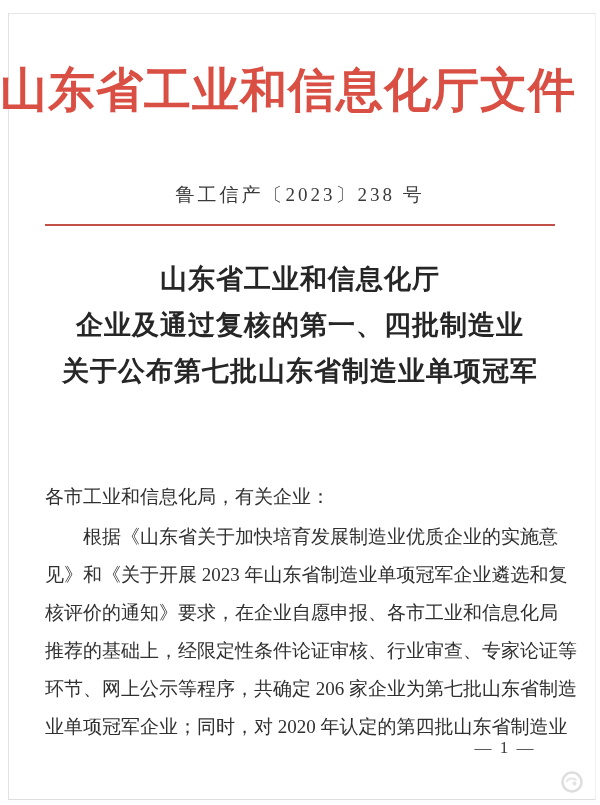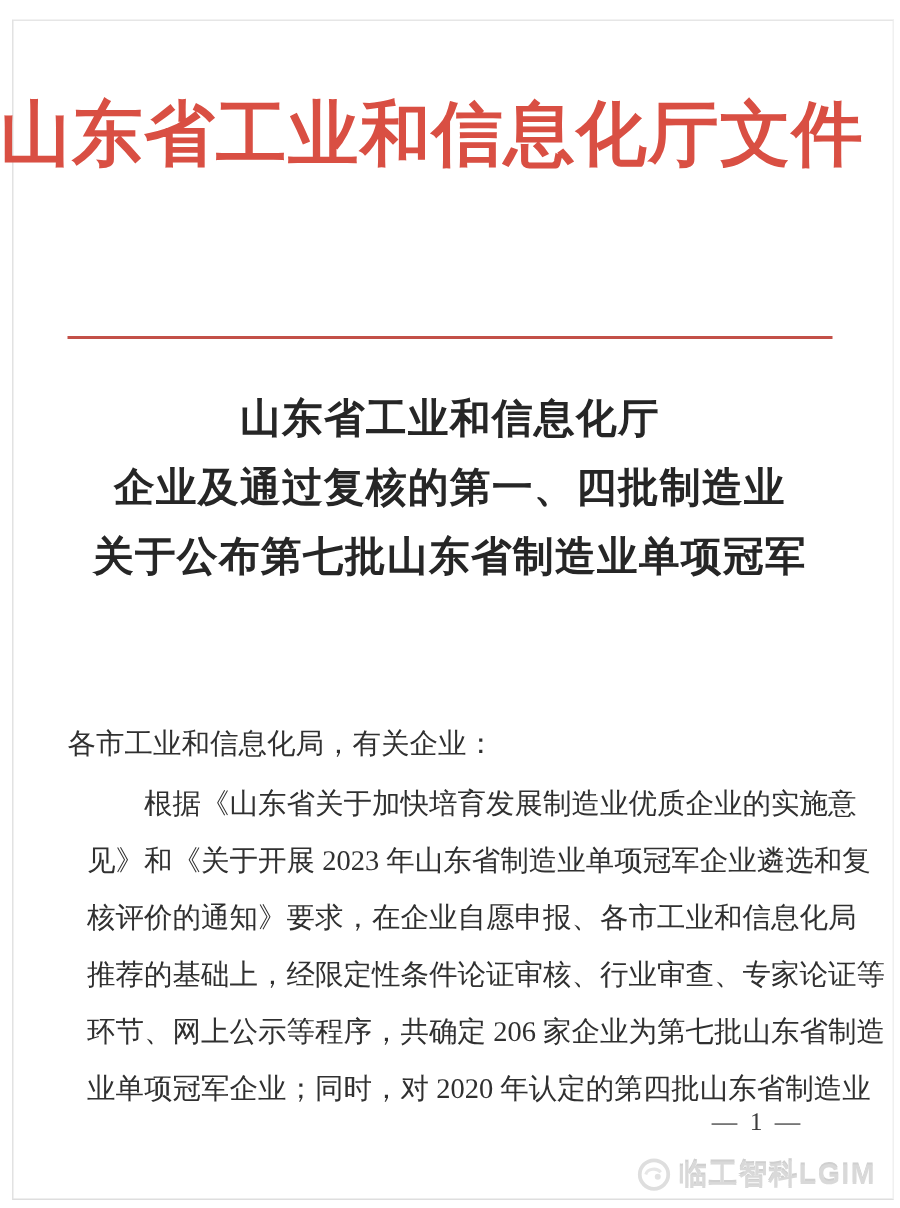--- a/index.html
+++ b/index.html
@@ -64,21 +64,20 @@
   .body-text {
     position: absolute; left: 45px; top: 518px; width: 511px;
     font-size: 19px;
     color: var(--body-black, #303030);
     line-height: 38px;
   }
   .body-line {
     text-align: justify;
     text-align-last: justify;
     white-space: nowrap;
-    margin-left: 13px;
   }
   .body-line.indent { text-indent: 2em; }
 
   .page-number {
     position: absolute; left: 440px; top: 738px; width: 130px;
     text-align: center;
     font-size: 17px;
     color: #3c3c3c;
     letter-spacing: 2px;
   }
@@ -97,20 +96,21 @@
   .watermark-icon { display: inline-block; width: 24px; height: 24px; }
 </style>
 </head>
 <body>
 
 <div class="canvas">
   <div class="page-frame"></div>
 
   <div class="banner">山东省工业和信息化厅文件</div>
 
+  <div class="doc-number">鲁工信产〔2023〕238 号</div>
 
   <div class="red-rule"></div>
 
   <div class="doc-title">
     <div>山东省工业和信息化厅</div>
     <div>企业及通过复核的第一、四批制造业</div>
     <div>关于公布第七批山东省制造业单项冠军</div>
   </div>
 
   <div class="salutation">各市工业和信息化局，有关企业：</div>
@@ -127,15 +127,14 @@
   <div class="page-number">— 1 —</div>
 
   <div class="watermark">
     <span class="watermark-icon">
       <svg width="24" height="24" viewBox="0 0 24 24">
         <circle cx="12" cy="12" r="9.5" fill="none" stroke="#dedede" stroke-width="2.5"></circle>
         <path d="M6.5 12 a5.5 4.5 0 0 1 10 -1.5" fill="none" stroke="#e6e6e6" stroke-width="2"></path>
         <circle cx="14.5" cy="13.5" r="2" fill="#e2e2e2"></circle>
       </svg>
     </span>
-    <span class="watermark-text">临工智科LGIM</span>
   </div>
 </div>
 
 </body></html>

